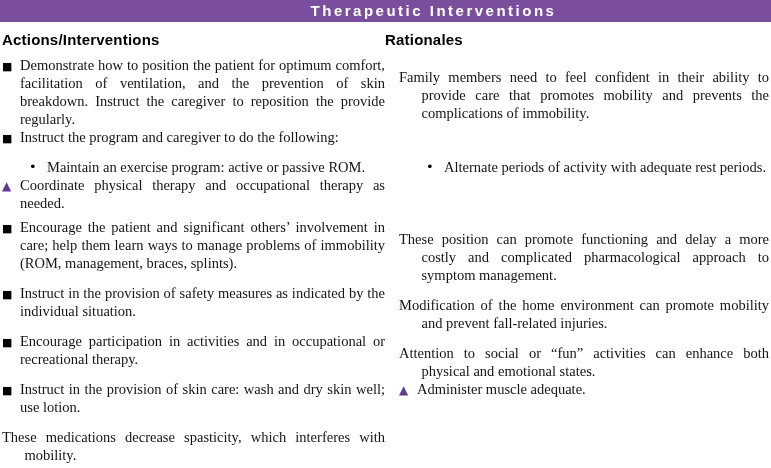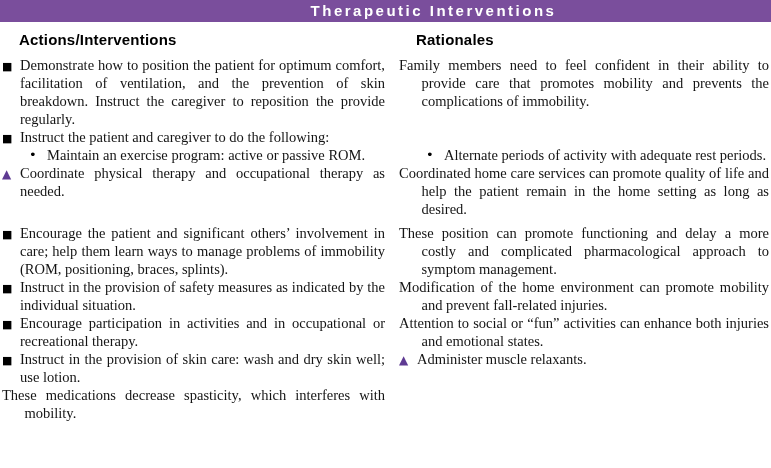--- a/index.html
+++ b/index.html
@@ -24,28 +24,26 @@
     letter-spacing: 2.5px;
     text-align: center;
     height: 22px;
     line-height: 22px;
     width: 100%;
     padding-left: 48px;
   }
   .colheads {
     display: grid;
     grid-template-columns: 383px 370px;
-    column-gap: 14px;
     padding: 9px 0 8px 2px;
     font-family: "Liberation Sans", sans-serif;
     font-weight: bold;
     font-size: 15px;
     letter-spacing: 0.2px;
     color: #000000;
-    margin-left: 17px;
   }
   .grid {
     display: grid;
     grid-template-columns: 383px 370px;
     column-gap: 14px;
     padding-left: 2px;
     font-size: 14.5px;
     line-height: 18px;
     text-align: justify;
   }
@@ -62,20 +60,21 @@
     font-family: "DejaVu Sans", sans-serif;
     text-align: left;
   }
   .sub .marker { left: 27px; }
   .marker.sq  { font-size: 11px; top: 2px; color: #000000; }
   .marker.dot { font-size: 13px; top: 0px; color: #000000; }
   .marker.tri { font-size: 12px; top: 1px; color: #5e3a92; }
   .rationale {
     padding-left: 1.55em;
     text-indent: -1.55em;
+    margin-top: 12px;
   }
   .spacer {
     grid-column: 1 / -1;
     height: 6px;
   }
 </style>
 </head>
 <body>
 
 <div class="titlebar">
@@ -90,64 +89,63 @@
 <div class="grid">
 
   <div class="cell action">
     <span class="marker sq">■</span>
     <span>Demonstrate how to position the patient for optimum comfort, facilitation of ventilation, and the prevention of skin breakdown. Instruct the caregiver to reposition the provide regularly.</span>
   </div>
   <div class="cell rationale">Family members need to feel confident in their ability to provide care that promotes mobility and prevents the complications of immobility.</div>
 
   <div class="cell action">
     <span class="marker sq">■</span>
-    <span>Instruct the patient and caregiver to do the following:</span>
+    <span>Instruct the program and caregiver to do the following:</span>
   </div>
   <div class="cell rationale"></div>
 
   <div class="cell action sub">
     <span class="marker dot">•</span>
     <span>Maintain an exercise program: active or passive ROM.</span>
   </div>
 
   <div class="cell action sub">
     <span class="marker dot">•</span>
     <span>Alternate periods of activity with adequate rest periods.</span>
   </div>
 
   <div class="cell action">
     <span class="marker tri">▲</span>
     <span>Coordinate physical therapy and occupational therapy as needed.</span>
   </div>
-  <div class="cell rationale">Coordinated home care services can promote quality of life and help the patient remain in the home setting as long as desired.</div>
 
   <div class="spacer"></div>
 
   <div class="cell action">
     <span class="marker sq">■</span>
-    <span>Encourage the patient and significant others’ involvement in care; help them learn ways to manage problems of immobility (ROM, positioning, braces, splints).</span>
+    <span>Encourage the patient and significant others’ involvement in care; help them learn ways to manage problems of immobility (ROM, management, braces, splints).</span>
   </div>
   <div class="cell rationale">These position can promote functioning and delay a more costly and complicated pharmacological approach to symptom management.</div>
 
   <div class="cell action">
     <span class="marker sq">■</span>
     <span>Instruct in the provision of safety measures as indicated by the individual situation.</span>
   </div>
   <div class="cell rationale">Modification of the home environment can promote mobility and prevent fall-related injuries.</div>
 
   <div class="cell action">
     <span class="marker sq">■</span>
     <span>Encourage participation in activities and in occupational or recreational therapy.</span>
   </div>
-  <div class="cell rationale">Attention to social or “fun” activities can enhance both injuries and emotional states.</div>
+  <div class="cell rationale">Attention to social or “fun” activities can enhance both physical and emotional states.</div>
 
   <div class="cell action">
     <span class="marker sq">■</span>
     <span>Instruct in the provision of skin care: wash and dry skin well; use lotion.</span>
   </div>
 
   <div class="cell action">
     <span class="marker tri">▲</span>
-    <span>Administer muscle relaxants.</span>
+    <span>Administer muscle adequate.</span>
   </div>
   <div class="cell rationale">These medications decrease spasticity, which interferes with mobility.</div>
 
 </div>
 
 </body></html>

